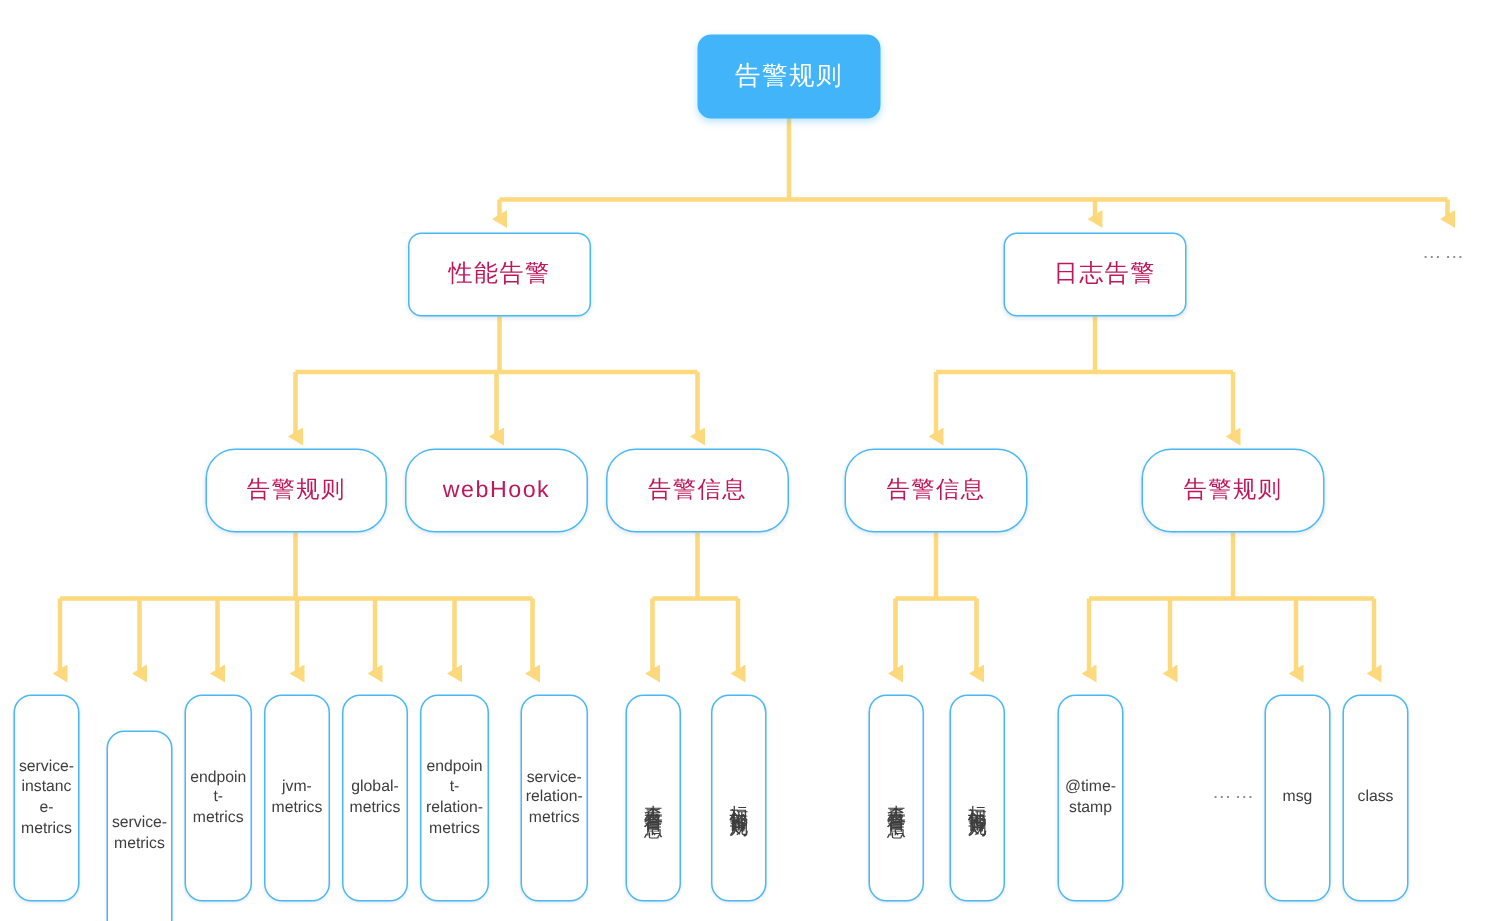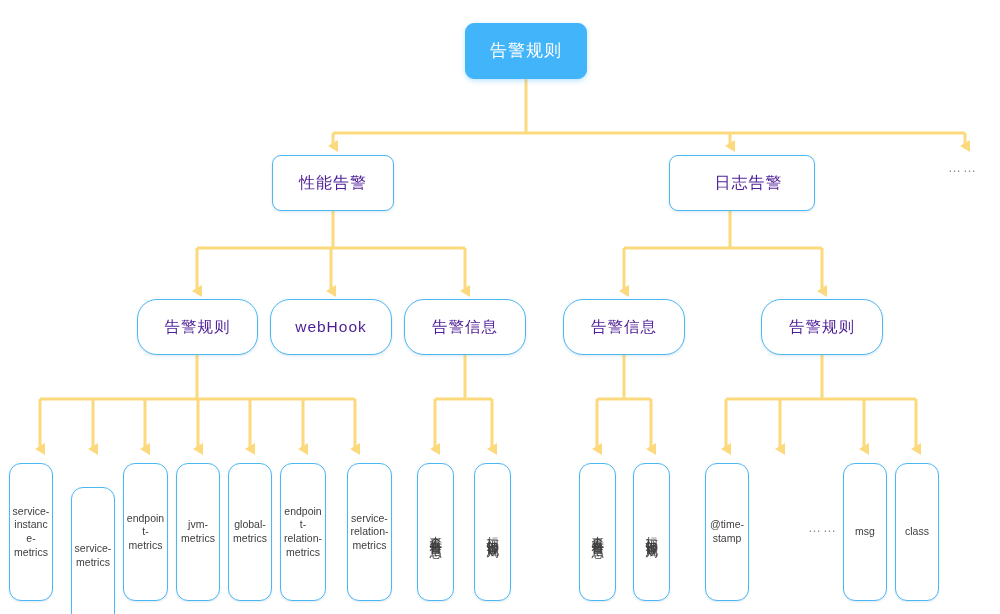--- a/index.html
+++ b/index.html
@@ -29,21 +29,21 @@
     position: absolute;
     box-sizing: border-box;
     display: flex;
     align-items: center;
     justify-content: center;
     text-align: center;
     border-radius: 10px;
     background: #ffffff;
     border: 1px solid #4cb8f3;
     box-shadow: 0 1px 3px rgba(120,160,190,0.28);
-    color: #4c1d95;
+    color: #be185d;
     line-height: 1.3;
     z-index: 2;
   }
   .node.root {
     background: #42b4fa;
     border: 1px solid #42b4fa;
     color: #ffffff;
     font-size: 17px;
     letter-spacing: 1px;
     border-radius: 9px;
@@ -143,21 +143,21 @@
   </svg>
 
   <div class="node root" style="left:465px; top:23px; width:122px; height:56px;">
     <span>告警规则</span>
   </div>
 
   <div class="node lvl2" style="left:272px; top:155px; width:122px; height:56px;">
     <span>性能告警</span>
   </div>
 
-  <div class="node lvl2" style="left:669px; top:155px; width:146px; height:56px;padding-left:13px;">
+  <div class="node lvl2" style="left:669px; top:155px; width:122px; height:56px;padding-left:13px;">
     <span>日志告警</span>
   </div>
 
   <div class="ellipsis" style="left:948px; top:160px;">……</div>
 
   <div class="node lvl3" style="left:137px; top:299px; width:121px; height:56px;">
     <span>告警规则</span>
   </div>
 
   <div class="node lvl3" style="left:270px; top:299px; width:122px; height:56px;">

